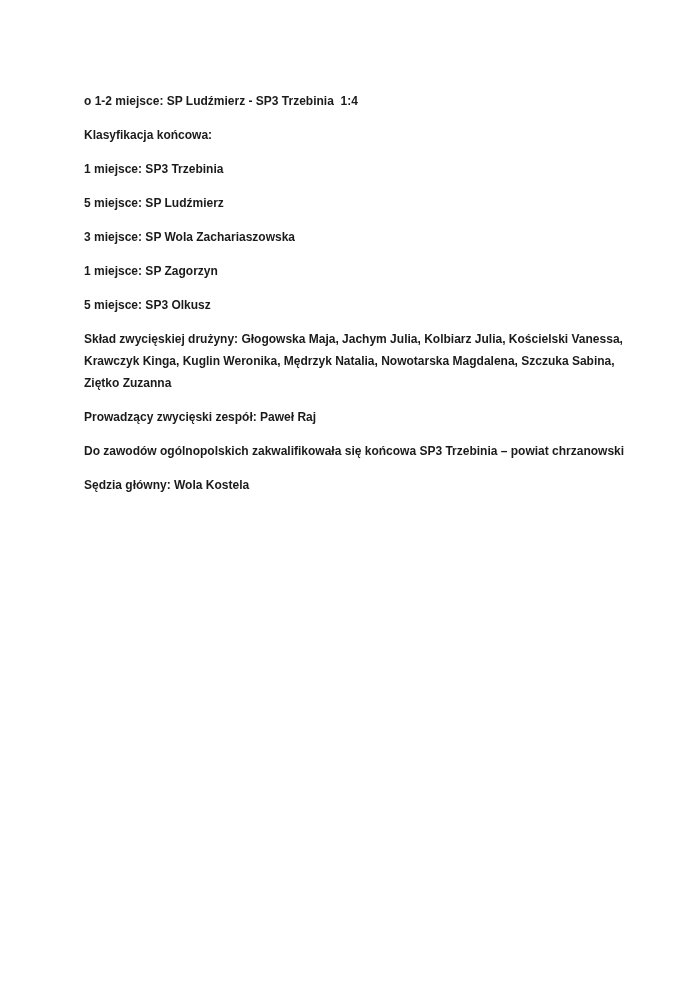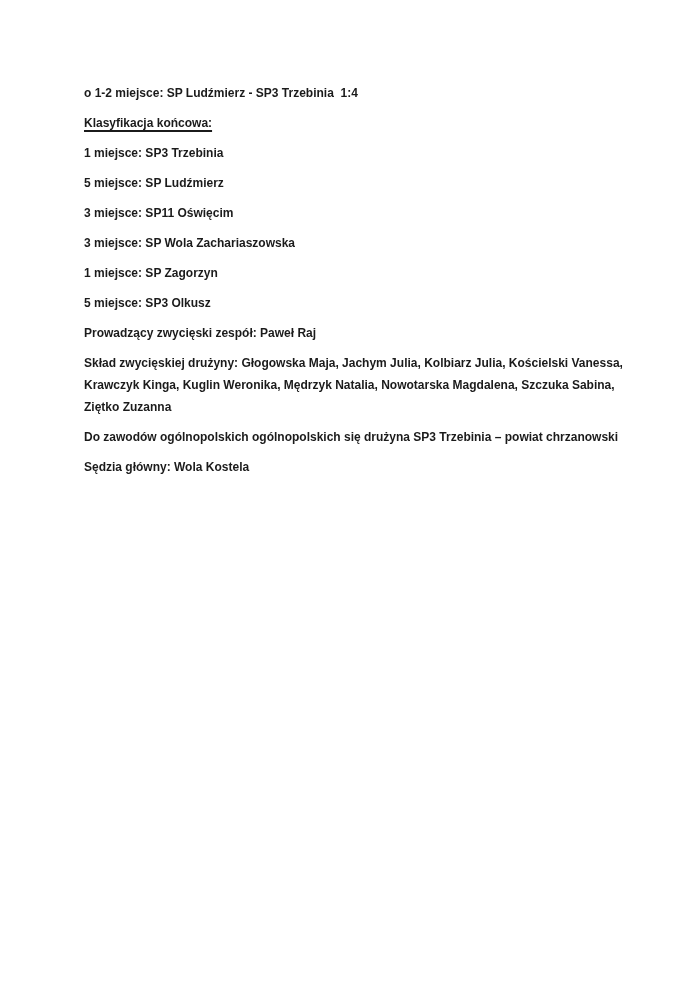--- a/index.html
+++ b/index.html
@@ -16,46 +16,44 @@
     font-family: "Liberation Sans", sans-serif;
   }
   .doc-content {
     position: absolute;
     top: 78px;
     left: 84px;
     width: 580px;
     color: #1b1b1b;
   }
   .doc-content p {
-    margin: 4px 0 8px 0;
+    margin: 12px 0 8px 0;
     font-size: 12px;
     font-weight: 700;
     line-height: 22px;
     white-space: pre-wrap;   
     letter-spacing: 0;
   }
   .doc-content p.underline {
-    text-decoration: underline;
     text-decoration-thickness: 1.5px;
     text-underline-offset: 3px;
   }
 </style>
 </head>
 <body>
 
 <div class="page">
   <div class="doc-content">
     <p>o 1-2 miejsce: SP Ludźmierz - SP3 Trzebinia  1:4</p>
     <p class="underline">Klasyfikacja końcowa:</p>
     <p>1 miejsce: SP3 Trzebinia</p>
     <p>5 miejsce: SP Ludźmierz</p>
-    <p>3 miejsce: SP11 Oświęcim</p>
     <p>3 miejsce: SP Wola Zachariaszowska</p>
     <p>1 miejsce: SP Zagorzyn</p>
     <p>5 miejsce: SP3 Olkusz</p>
-    <p>Prowadzący zwycięski zespół: Paweł Raj</p>
     <p>Skład zwycięskiej drużyny: Głogowska Maja, Jachym Julia, Kolbiarz Julia, Kościelski Vanessa,
 Krawczyk Kinga, Kuglin Weronika, Mędrzyk Natalia, Nowotarska Magdalena, Szczuka Sabina,
 Ziętko Zuzanna</p>
-    <p>Do zawodów ogólnopolskich ogólnopolskich się drużyna SP3 Trzebinia – powiat chrzanowski</p>
+    <p>Prowadzący zwycięski zespół: Paweł Raj</p>
+    <p>Do zawodów ogólnopolskich zakwalifikowała się końcowa SP3 Trzebinia – powiat chrzanowski</p>
     <p>Sędzia główny: Wola Kostela</p>
   </div>
 </div>
 
 </body></html>

